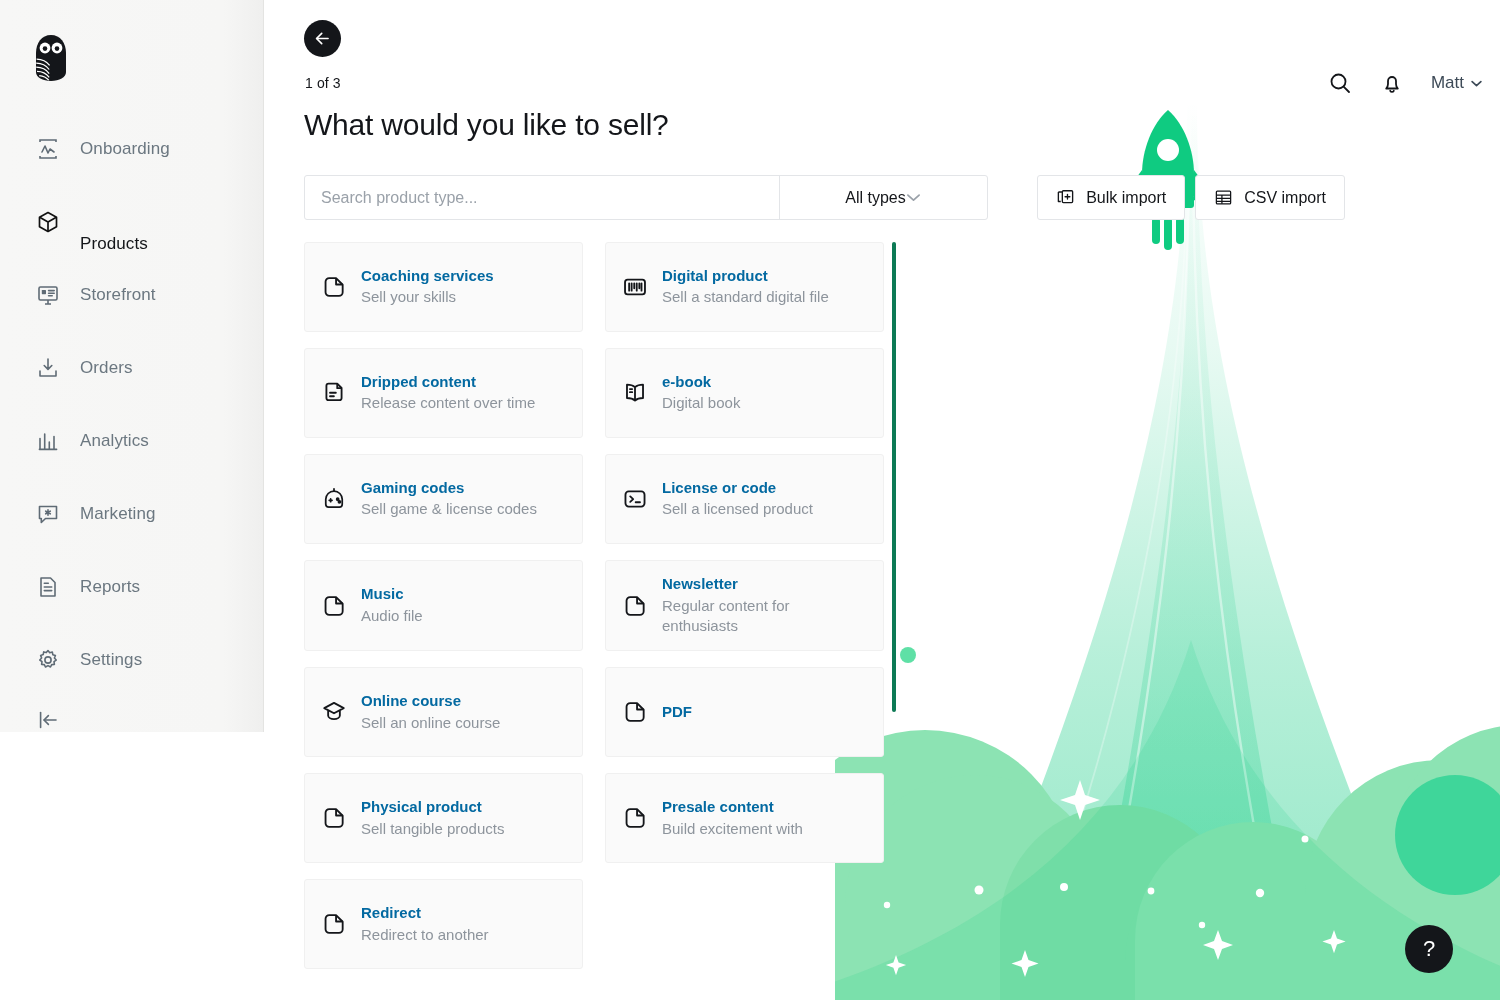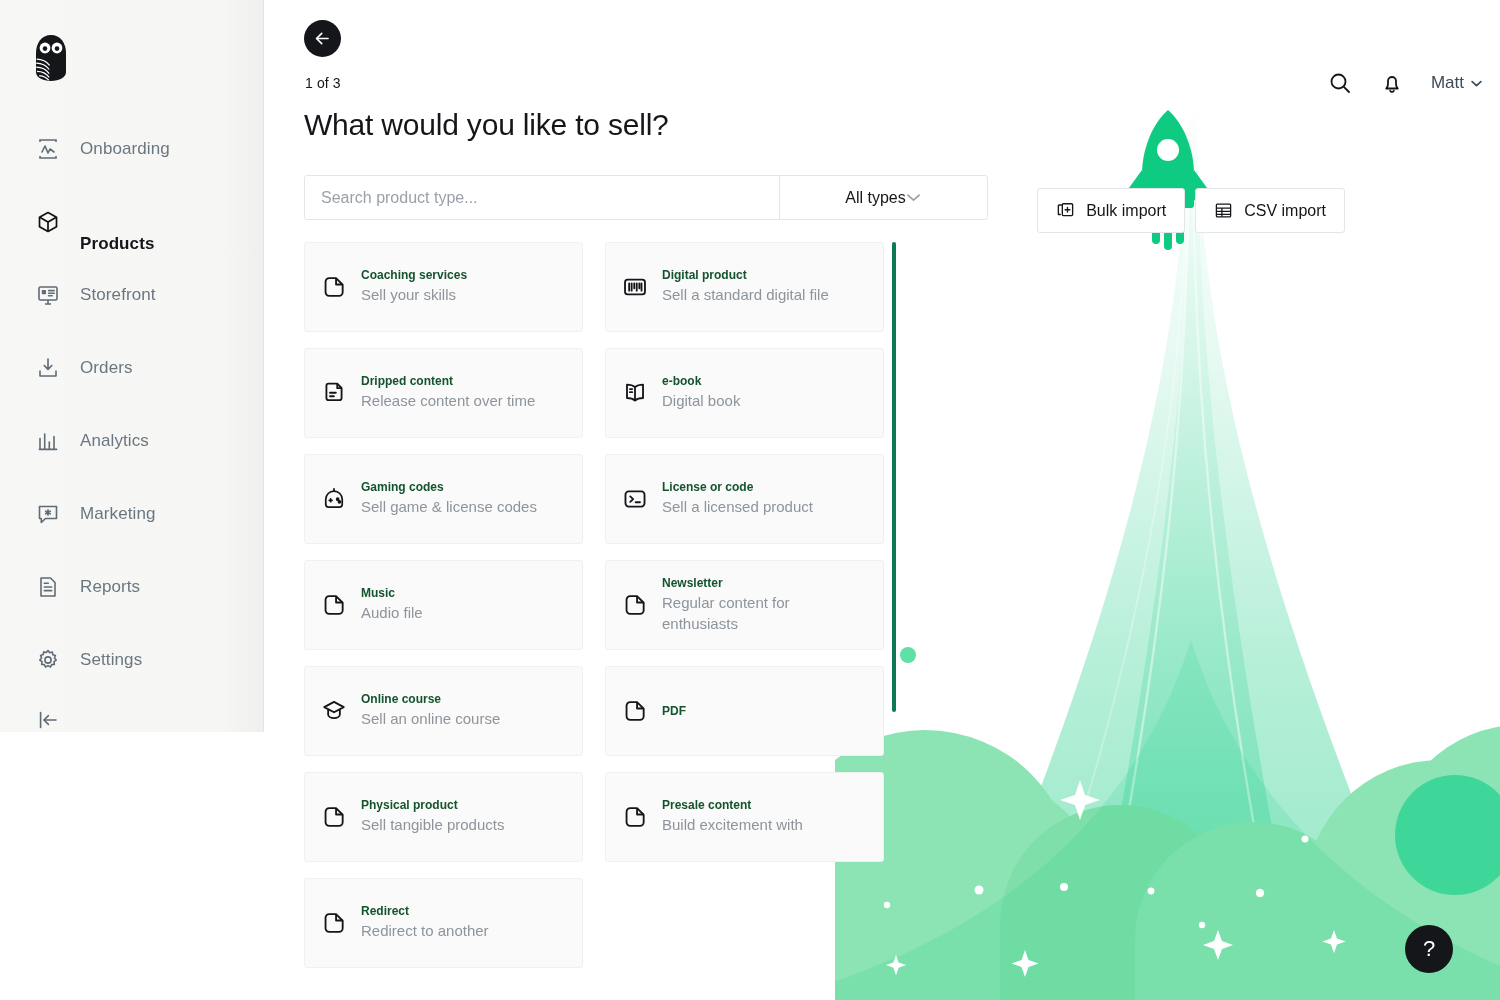--- a/index.html
+++ b/index.html
@@ -24,21 +24,21 @@
 
   .nav { margin-top: 30px; }
   .nav-item {
     display: flex; align-items: center;
     height: 50px; padding-left: 36px; margin-bottom: 23px;
     cursor: pointer; gap: 20px;
   }
   .nav-item .ic { width: 24px; height: 24px; flex: 0 0 24px; color:#5f6b75; display:flex; align-items:center; justify-content:center;}
   .nav-item .lbl { font-size: 17px; color: #6b7780; letter-spacing: .1px; }
   .nav-item.active .ic { color: #111; }
-  .nav-item.active .lbl { color: #14161a; font-weight: 700; margin-top: 43px; }
+  .nav-item.active .lbl { color: #14161a; font-weight: 400; margin-top: 43px; }
   .nav-collapse { padding-left: 36px; margin-top: 9px; cursor:pointer; }
   .nav-collapse .ic { width:24px; height:24px; color:#5f6b75; }
 
   
   .main { position: relative; flex: 1 1 auto; height: 1000px; background: #fff; overflow: hidden; }
 
   .topbar {
     position: absolute; top: 0; right: 0; height: 70px;
     display: flex; align-items: center; gap: 26px;
     padding-right: 18px; z-index: 30; margin-top: 48px;
@@ -80,21 +80,21 @@
   .search-input::placeholder { color: #9aa1a9; }
   .type-select {
     position: relative; flex: 0 0 208px;
     border-left: 1px solid #e3e5e8;
     display: flex; align-items: center; justify-content: center;
     padding: 0 17px 0 16px; cursor: pointer;
   }
   .type-select .sel-val { font-size: 16px; color: #14161a; }
 
   .import-btns {
-    position: absolute; right: 155px; top: 188px;
+    position: absolute; right: 155px; top: 175px;
     display: flex; gap: 10px; z-index: 20;
   }
   .imp-btn {
     height: 45px; padding: 0 18px;
     border: 1px solid #e3e5e8; border-radius: 3px; background: #fff;
     display: flex; align-items: center; gap: 11px; cursor: pointer;
     font-size: 16px; color: #14161a;
     font-family: "Liberation Sans", sans-serif;
   }
   .imp-btn .ic { width: 19px; height: 19px; color: #14161a; display:flex; }
@@ -107,21 +107,21 @@
   .grid {
     display: grid; grid-template-columns: 279px 279px; column-gap: 22px; row-gap: 16px;
   }
   .card {
     background: #fafafa; border: 1px solid #f0f0f0; border-radius: 3px;
     min-height: 90px; padding: 14px 16px;
     display: flex; align-items: center; gap: 14px; cursor: pointer;
   }
   .card .cic { flex: 0 0 26px; width: 26px; height: 26px; color: #14161a; display:flex; align-items:center; justify-content:center;}
   .card .ctxt { display: flex; flex-direction: column; gap: 2px; }
-  .card .ctitle { font-size: 12px; font-weight: 700; color: #14532d; line-height: 1.25; }
+  .card .ctitle { font-size: 15px; font-weight: 700; color: #0369a1; line-height: 1.25; }
   .card .cdesc { font-size: 15px; color: #8d949c; line-height: 1.35; }
 
   .scrollbar-track {
     position: absolute; left: 628px; top: 242px;
     width: 4px; height: 718px; z-index: 22;
   }
   .scrollbar-thumb {
     width: 4px; height: 470px; background: #0d7a55; border-radius: 2px;
   }
 

